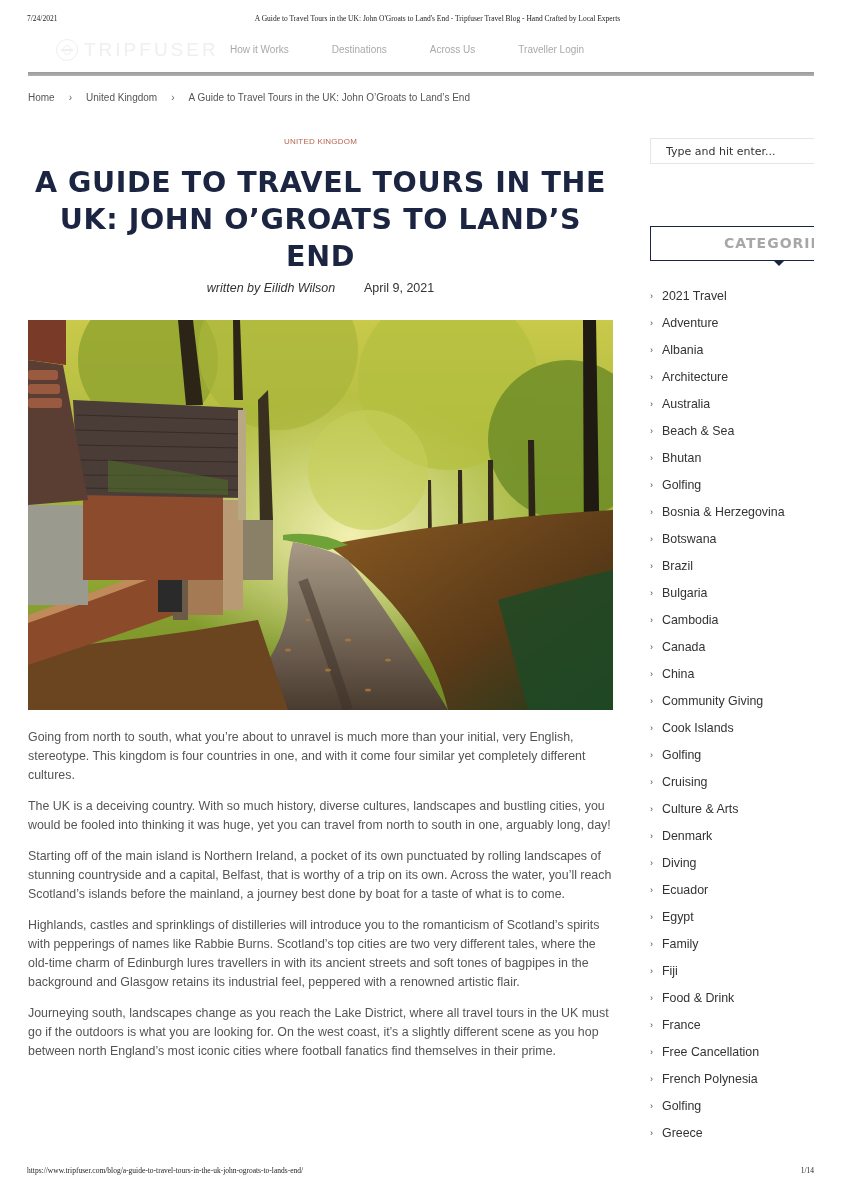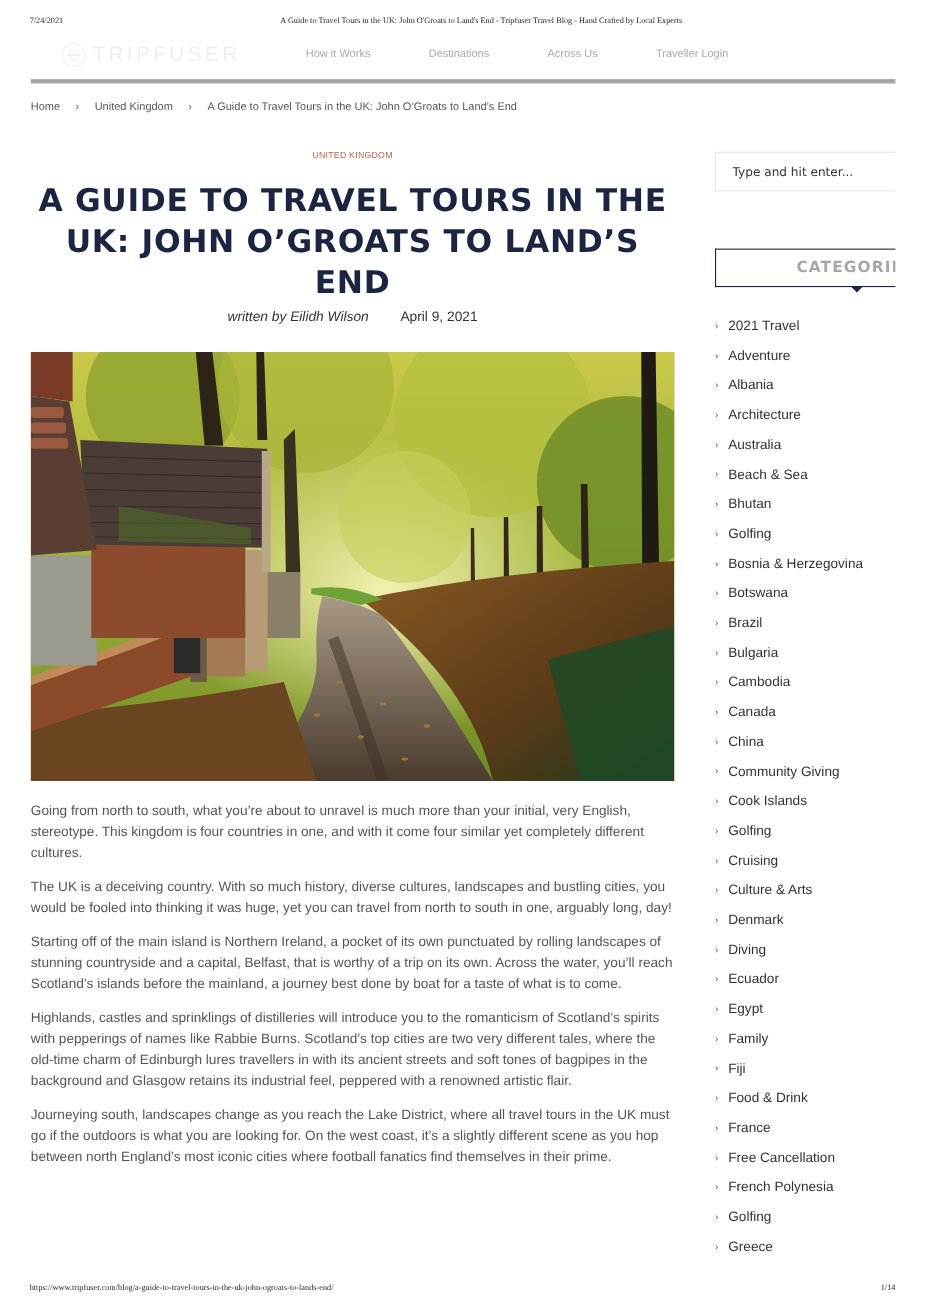--- a/index.html
+++ b/index.html
@@ -12,21 +12,21 @@
   .print-url { position: absolute; left: 27px; top: 1166px; font-family: "Liberation Serif", serif; font-size: 7.5px; color: #222; }
   .print-page { position: absolute; right: 27px; top: 1166px; font-family: "Liberation Serif", serif; font-size: 7.5px; color: #222; }
 
   
   .site-header { position: absolute; left: 28px; top: 34px; width: 786px; height: 42px; }
   .logo { position: absolute; left: 28px; top: 5px; display: flex; align-items: center; gap: 6px; color: #eeeeee; }
   .logo-circle { width: 22px; height: 22px; border: 1.5px solid #efefef; border-radius: 50%; position: relative; }
   .logo-circle::before { content: ""; position: absolute; left: 4px; right: 4px; top: 9px; height: 1.5px; background: #efefef; }
   .logo-circle::after { content: ""; position: absolute; left: 6px; right: 6px; top: 5px; bottom: 5px; border: 1.2px solid #efefef; border-radius: 50%; }
   .logo-text { font-family: "Liberation Sans", sans-serif; font-size: 19px; letter-spacing: 3px; color: #efefef; font-weight: normal; }
-  .nav { position: absolute; left: 202px; top: 10px; display: flex; gap: 16px; margin-left: 48px; }
+  .nav { position: absolute; left: 202px; top: 10px; display: flex; gap: 6px; }
   .nav-item { font-family: "Liberation Sans", sans-serif; font-size: 10px; color: #a9a9a9; margin-right: 37px; white-space: nowrap; }
   .header-rule { position: absolute; left: 0; top: 38px; width: 786px; height: 4px; background: linear-gradient(#9b9b9b, #b0b0b0); }
 
   
   .breadcrumb { position: absolute; left: 28px; top: 92px; display: flex; align-items: center; font-family: "Liberation Sans", sans-serif; font-size: 10px; color: #555; }
   .crumb { white-space: nowrap; }
   .crumb-sep { margin: 0 14px 0 14px; font-size: 10px; color: #666; }
 
   
   .category-tag { position: absolute; left: 28px; width: 585px; top: 137px; text-align: center; font-family: "Liberation Sans", sans-serif; font-size: 8px; color: #b5654e; letter-spacing: 0.2px; }
@@ -34,21 +34,21 @@
   .byline { position: absolute; left: 28px; width: 585px; top: 281px; text-align: center; font-family: "Liberation Sans", sans-serif; font-size: 12.5px; color: #333; }
   .byline .author { font-style: italic; margin-right: 26px; }
 
   .hero { position: absolute; left: 28px; top: 320px; width: 585px; height: 390px; overflow: hidden; background: #7a8a2e; }
   .hero svg { display: block; }
 
   .body-text { position: absolute; left: 28px; width: 588px; top: 728px; font-family: "Liberation Sans", sans-serif; font-size: 12.4px; line-height: 19px; color: #555; }
   .body-text p { margin-bottom: 12px; }
 
   
-  .search-box { position: absolute; left: 650px; top: 138px; width: 180px; height: 36px; border: 1px solid #e6e6e6; border-right: none; }
+  .search-box { position: absolute; left: 650px; top: 138px; width: 180px; height: 26px; border: 1px solid #e6e6e6; border-right: none; }
   .search-input { border: none; outline: none; width: 100%; height: 100%; padding-left: 15px; font-family: "DejaVu Sans", sans-serif; font-size: 11px; color: #333; background: transparent; }
   .search-input::placeholder { color: #333; }
 
   .cat-box { position: absolute; left: 650px; top: 226px; width: 180px; height: 35px; border: 1px solid #1b2440; border-right: none; }
   .cat-title { position: absolute; left: 73px; top: 8px; font-family: "DejaVu Sans", sans-serif; font-weight: bold; font-size: 14px; letter-spacing: 1px; color: #a7a7a7; white-space: nowrap; }
   .cat-arrow { position: absolute; left: 123px; top: 34px; width: 0; height: 0; border-left: 5px solid transparent; border-right: 5px solid transparent; border-top: 5px solid #1b2440; }
   .sidebar-clip { position: absolute; left: 814px; top: 120px; width: 27px; height: 160px; background: #fff; }
 
   .cat-list { position: absolute; left: 650px; top: 282px; list-style: none; }
   .cat-item { height: 27px; display: flex; align-items: center; font-family: "Liberation Sans", sans-serif; font-size: 12.4px; color: #333; white-space: nowrap; cursor: pointer; }

